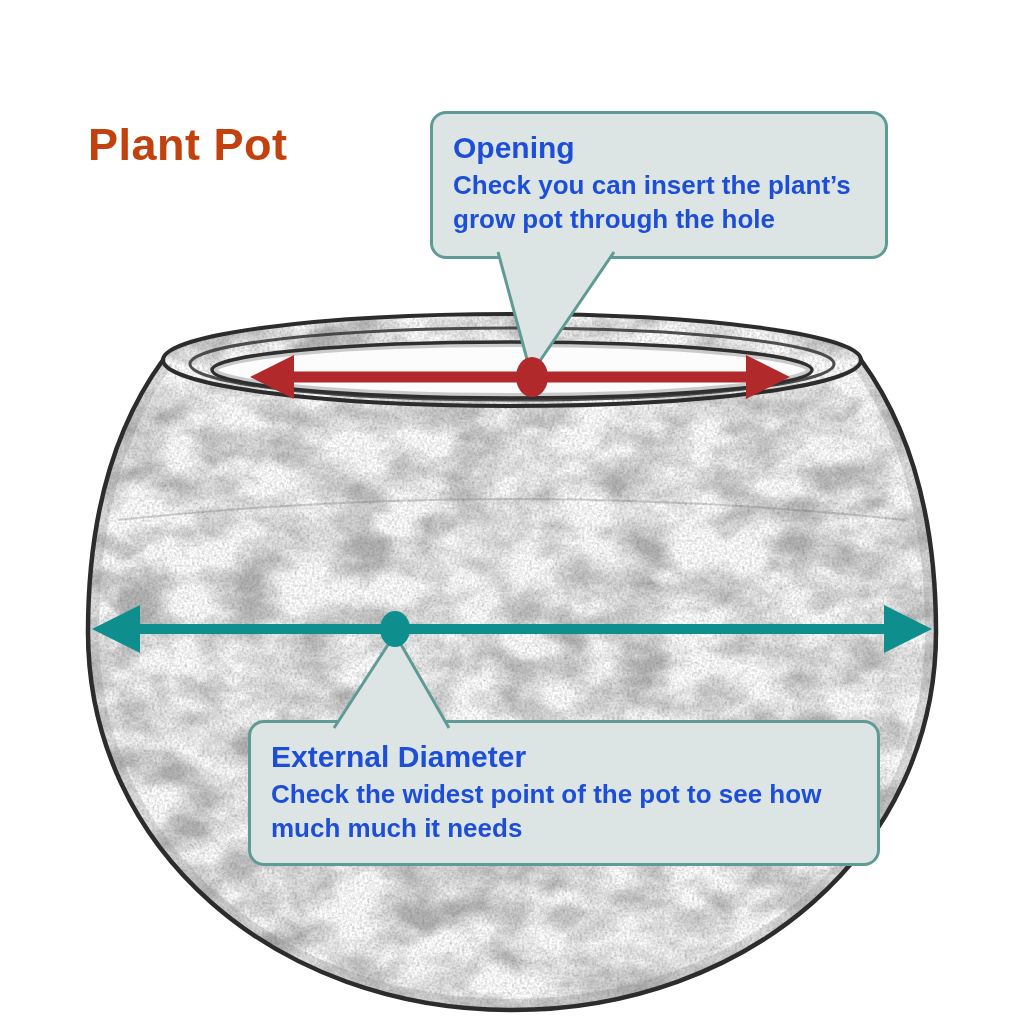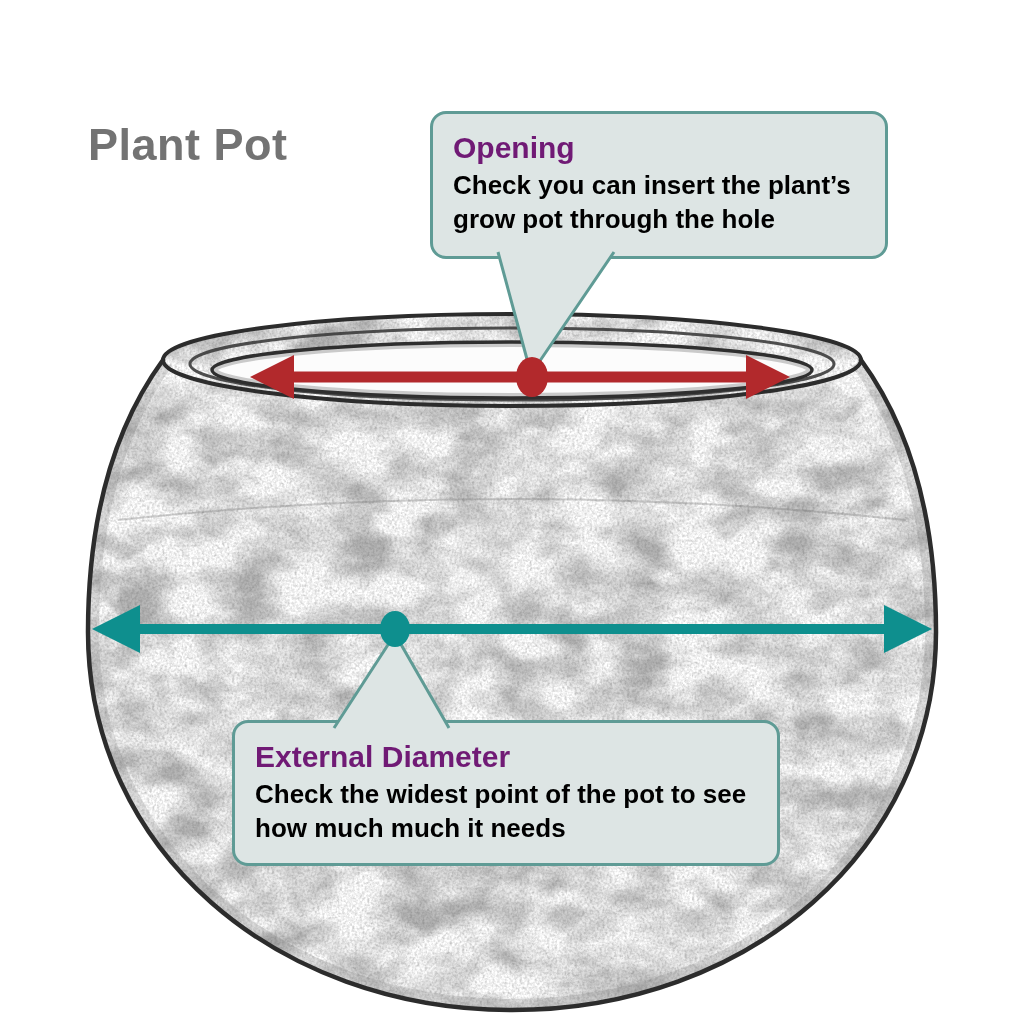--- a/index.html
+++ b/index.html
@@ -20,50 +20,50 @@
     width: 1024px;
     height: 1024px;
   }
   .scene { z-index: 1; }
   .overlay { z-index: 3; pointer-events: none; }
   .title {
     position: absolute;
     left: 88px;
     top: 118px;
     z-index: 2;
-    color: #737373;
+    color: #c2410c;
     font-weight: 700;
     font-size: 45px;
     line-height: 1.22;
     letter-spacing: 0.5px;
   }
   .callout {
     position: absolute;
     z-index: 2;
     background: #dde5e4;
     border: 3px solid #5f9b95;
     border-radius: 16px;
     padding: 14px 20px;
     box-sizing: border-box;
   }
   .callout-heading {
     font-size: 30px;
     font-weight: 700;
-    color: #701a75;
+    color: #1d4ed8;
     line-height: 1.3;
   }
   .callout-body {
     font-size: 26px;
     font-weight: 700;
-    color: #000000;
+    color: #1d4ed8;
     line-height: 1.3;
     margin-top: 2px;
   }
   .callout-opening  { left: 430px; top: 111px; width: 458px; height: 148px; }
-  .callout-diameter { left: 232px; top: 720px; width: 548px; height: 146px; }
+  .callout-diameter { left: 248px; top: 720px; width: 632px; height: 146px; }
 </style>
 </head>
 <body>
 
 <div class="canvas">
 
   <svg class="scene" viewBox="0 0 1024 1024" aria-hidden="true">
     <defs>
       <clipPath id="potClip">
         <path d="M163,360 C112,430 88,520 88,632 C88,850 276,1010 512,1010 C748,1010 936,850 936,632 C936,520 912,430 861,360 Z"></path>

